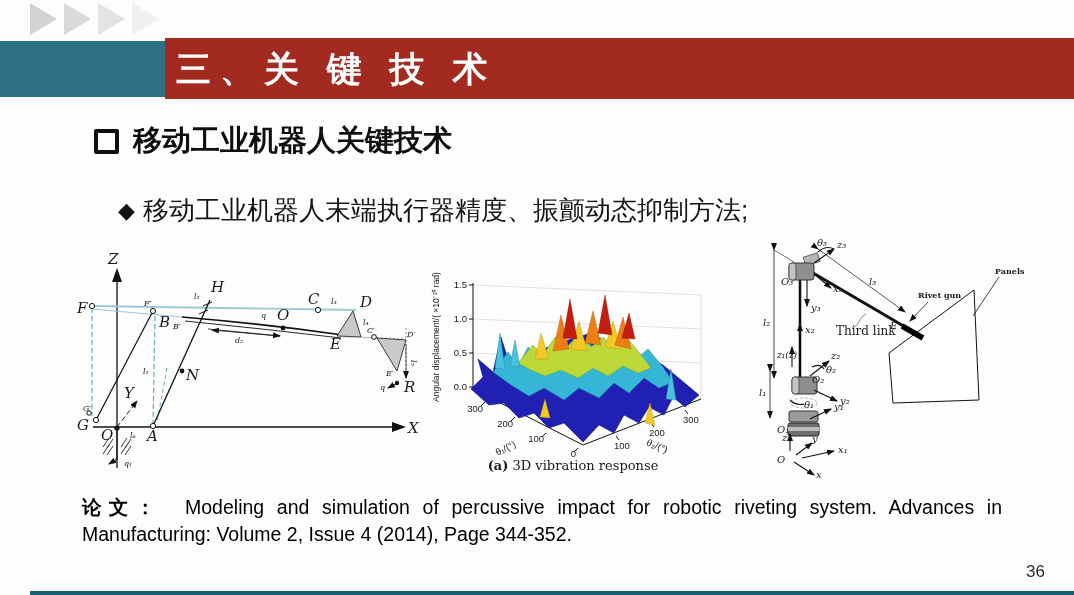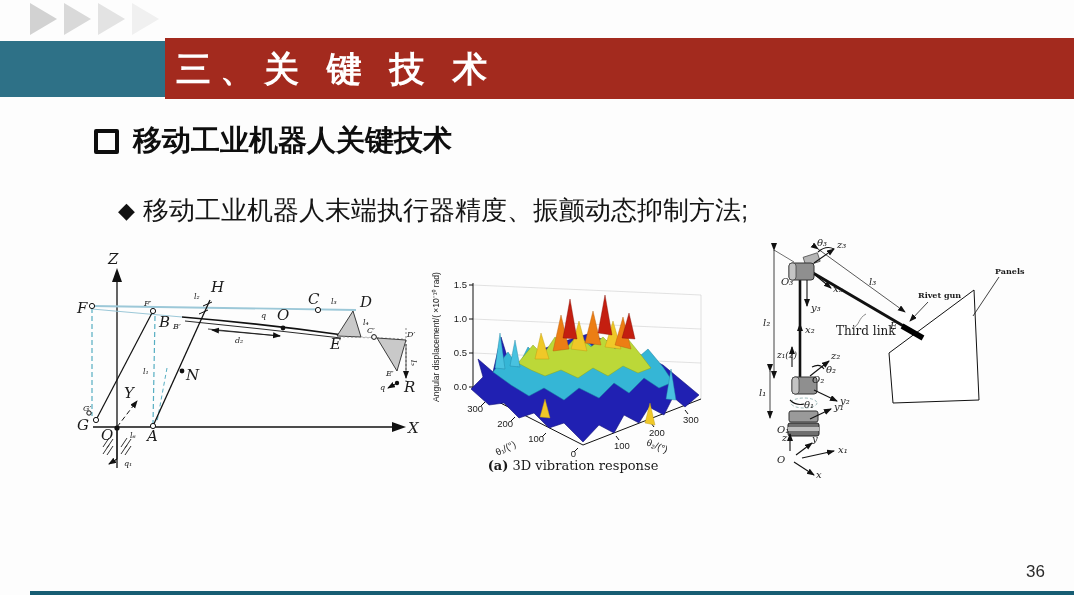--- a/index.html
+++ b/index.html
@@ -328,16 +328,23 @@
       <text x="25" y="235">O</text>
       <text x="86" y="225">x₁</text>
       <text x="64" y="250">x</text>
       <text x="138" y="101">E</text>
     </g>
     <text x="84" y="107" font-size="12" class="rm">Third link</text>
     <text x="166" y="70" font-size="8" font-weight="bold" class="rm">Rivet gun</text>
     <text x="243" y="46" font-size="8" font-weight="bold" class="rm">Panels</text>
   </svg>
 
+  <div class="citation">
+    <span class="cit-l1">
+      <span class="cit-prefix">论文：</span>
+      <span>Modeling and simulation of percussive impact for robotic riveting system. Advances in</span>
+    </span>
+    <span class="cit-l2">Manufacturing: Volume 2, Issue 4 (2014), Page 344-352.</span>
+  </div>
 
   <div class="page-num">36</div>
   <div class="footer-bar"></div>
 </div>
 
 </body></html>

